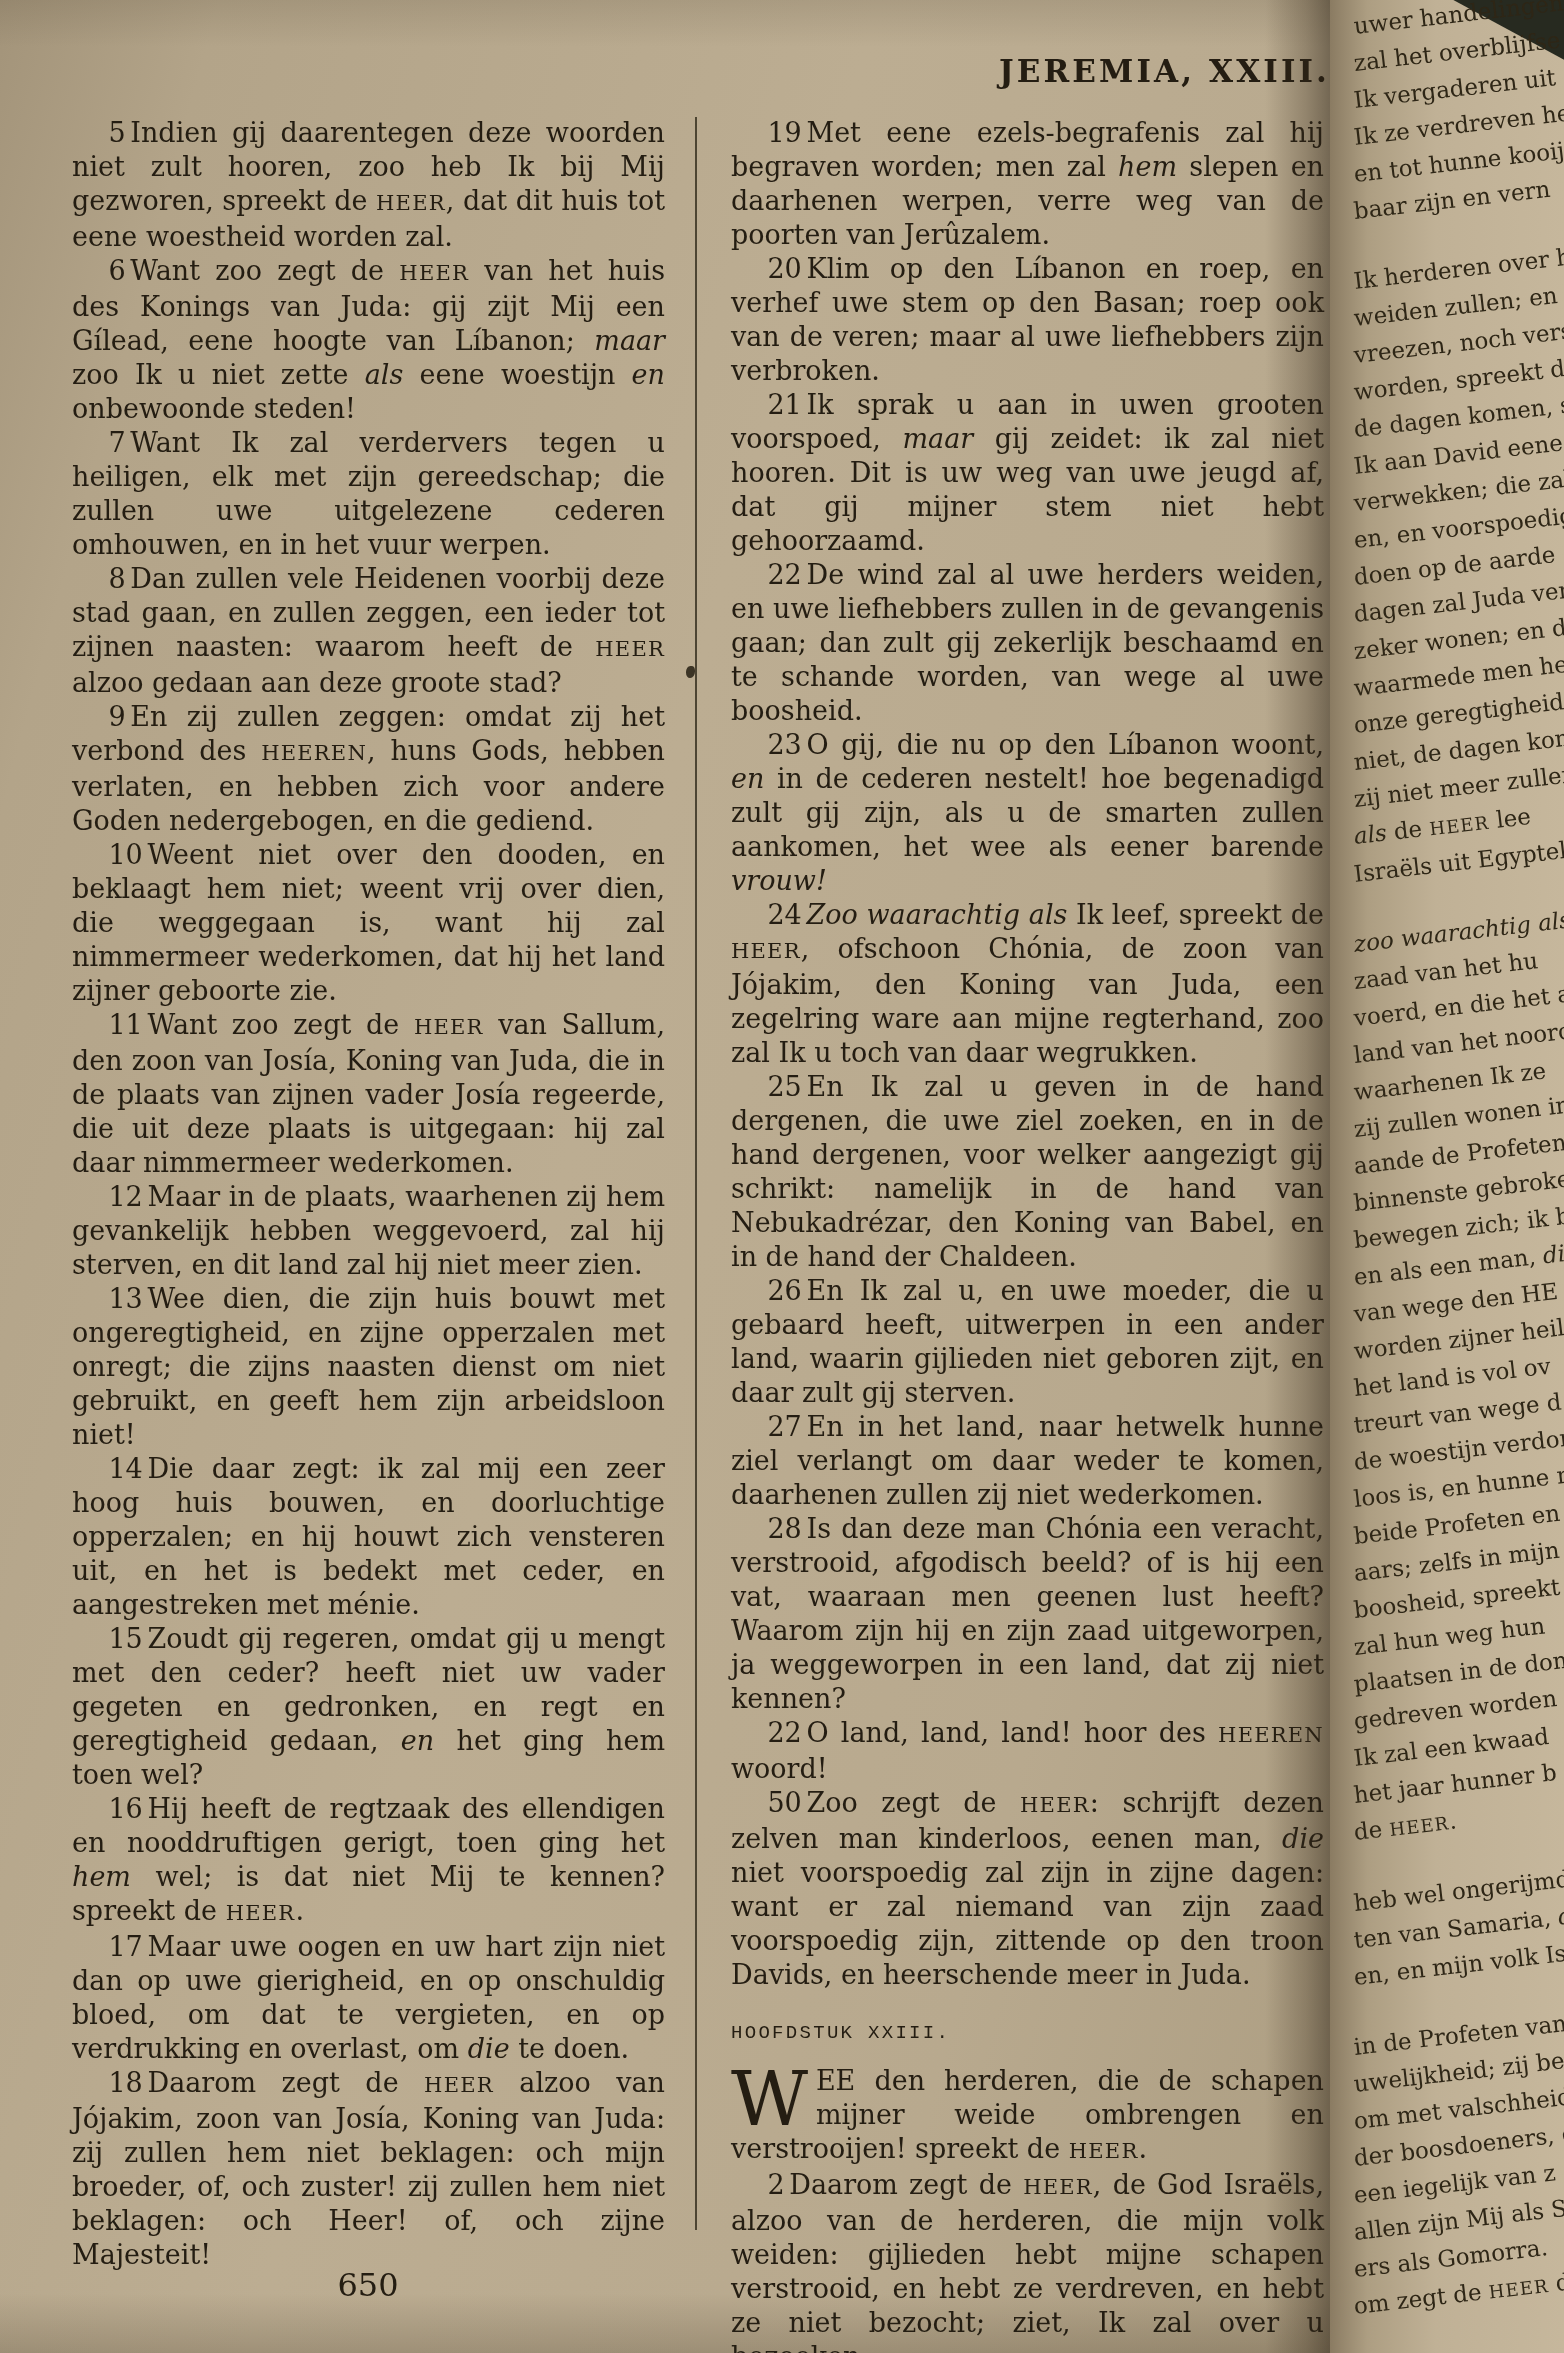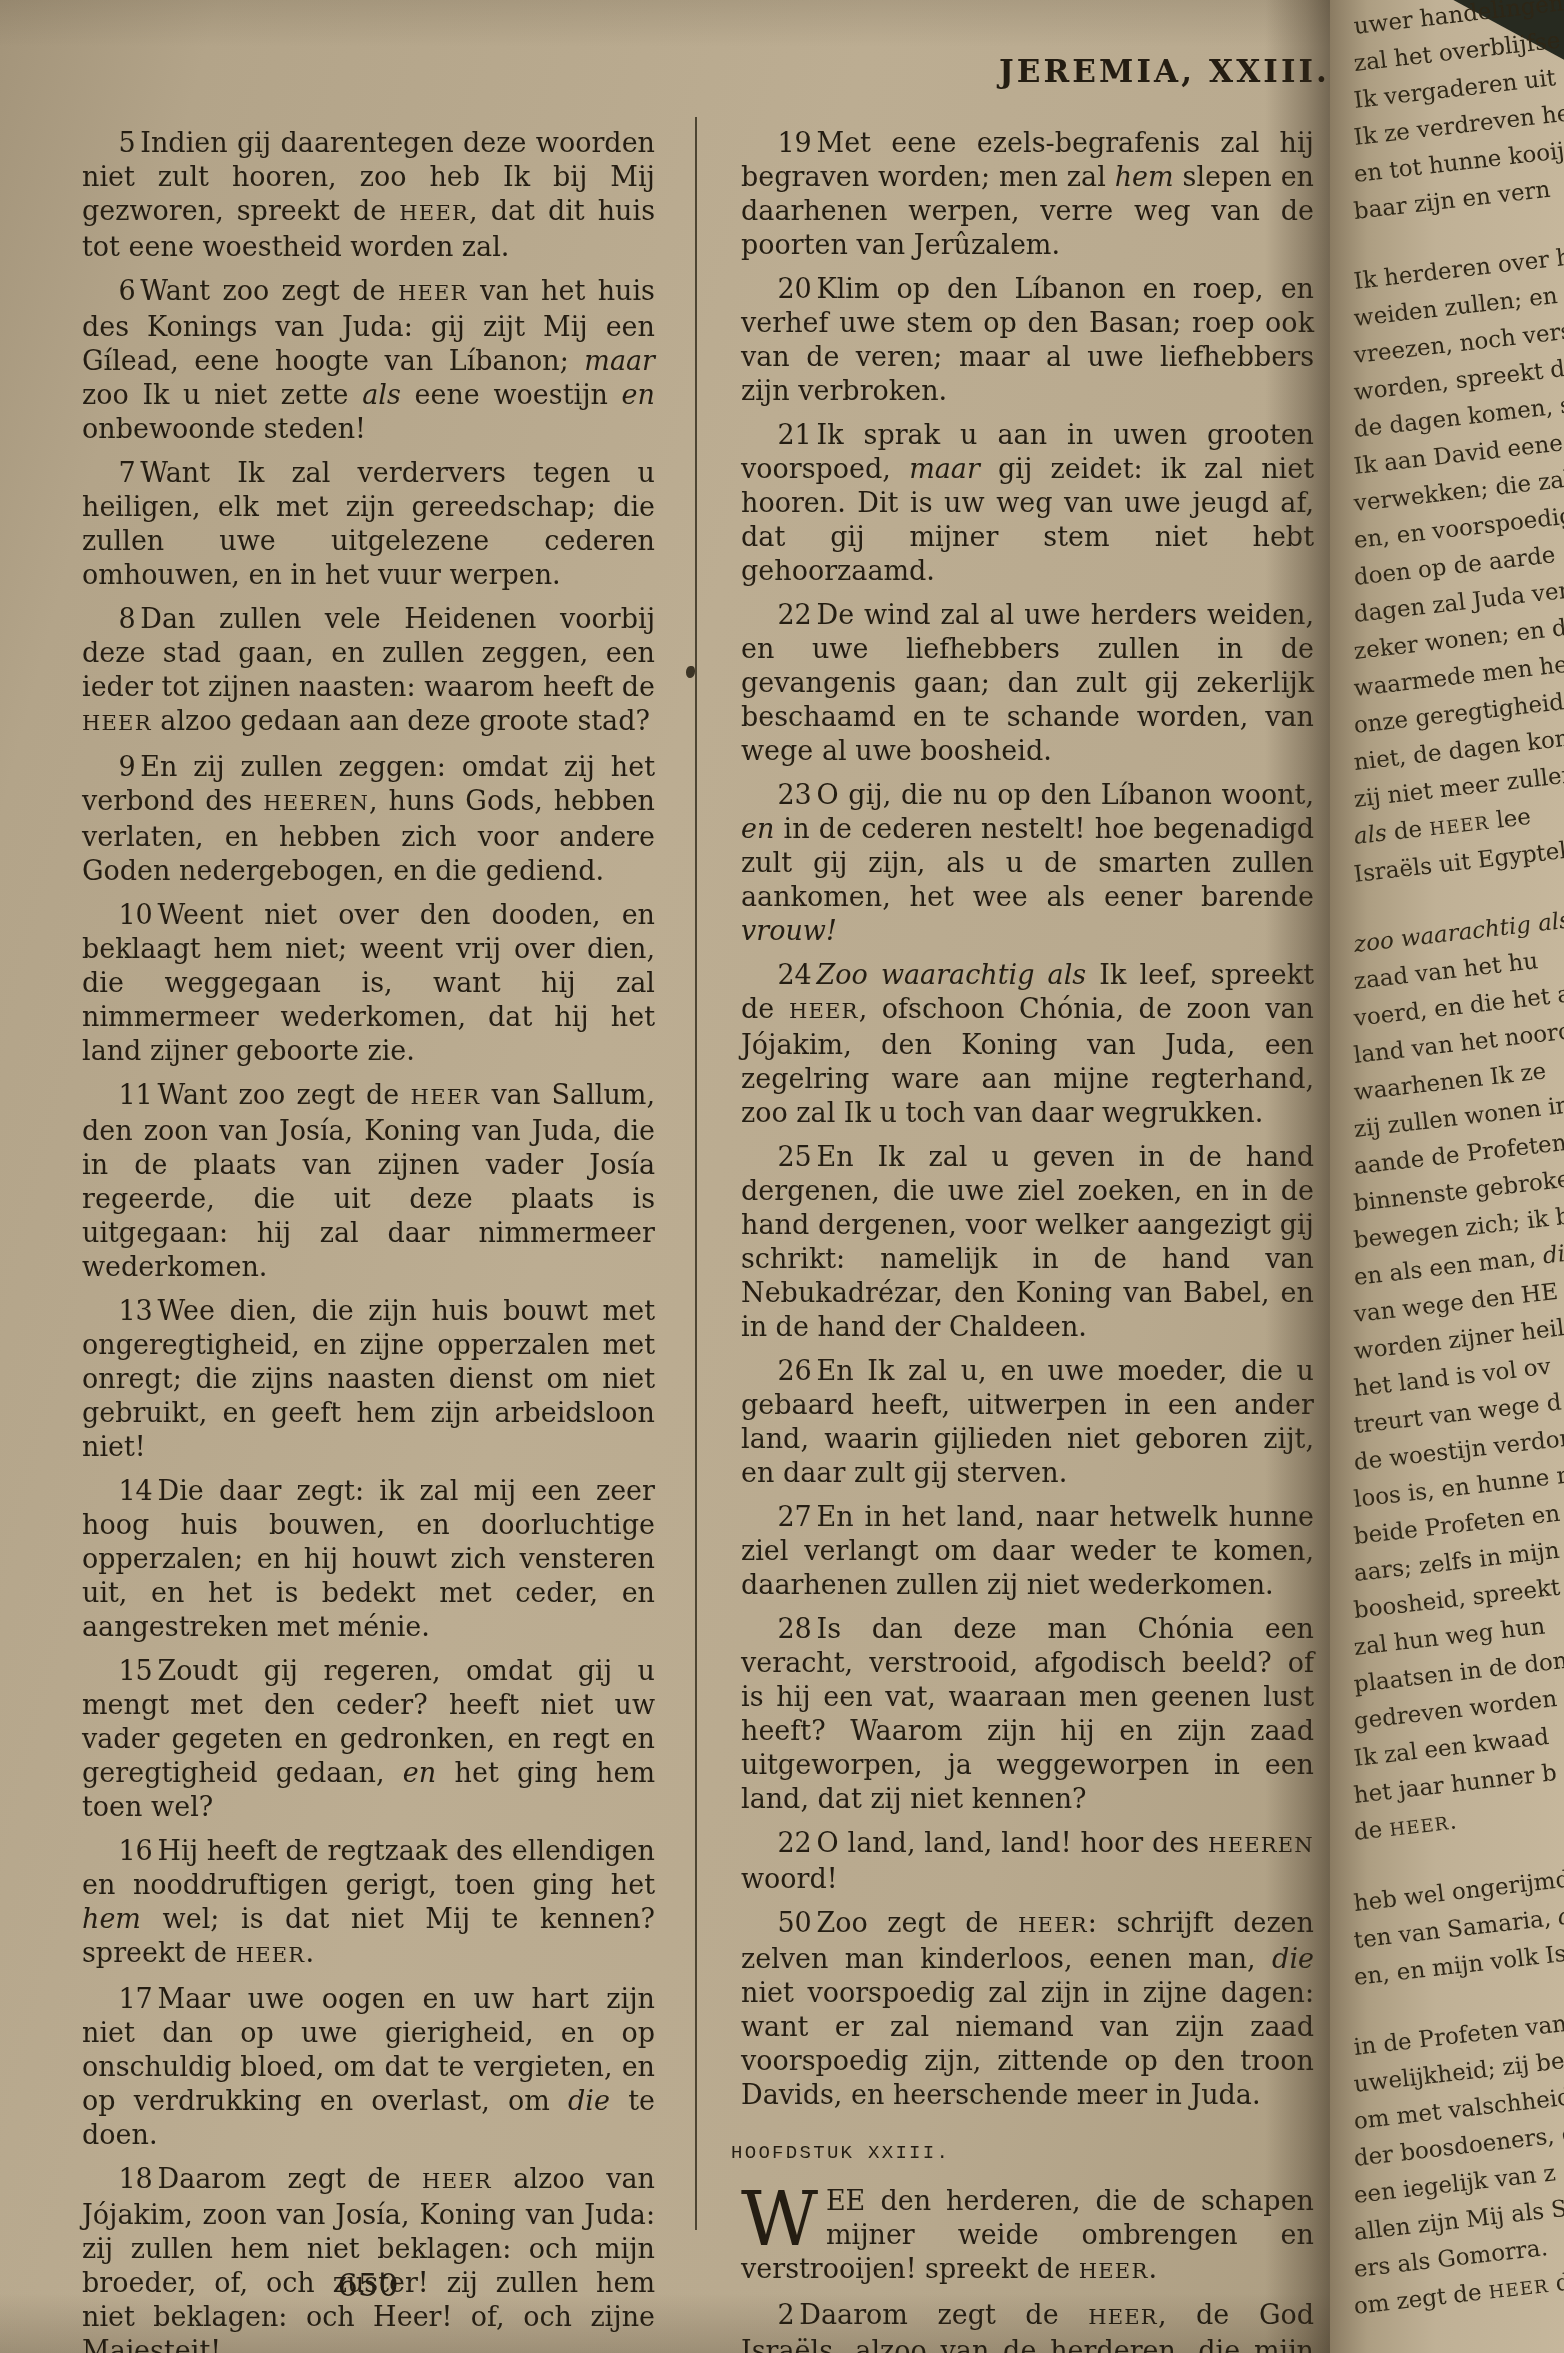--- a/index.html
+++ b/index.html
@@ -19,21 +19,21 @@
   }
   .columns {
     position:absolute; top:116px; left:72px; width:1252px;
     display:flex; gap:66px;
   }
   .col { width:593px; font-size:27px; line-height:34px; text-align:justify; }
   .divider {
     position:absolute; top:117px; left:695px; width:1.6px; height:2113px;
     background:#3a3222; opacity:0.85;
   }
-  .verse { margin:10px; text-indent:1.35em; }
+  .verse { margin:0; text-indent:1.35em; }
   .vnum { padding-right:4.7px; }
   .sc { font-size:0.78em; letter-spacing:1.2px; }
   .chap-head {
     text-align:left; font-size:19px; letter-spacing:2.3px;
     margin:23.5px 0 14px 0; text-indent:0; font-weight:normal;font-family:Liberation Mono, monospace;
   }
   .dropcap-par { text-indent:0; }
   .dropcap {
     float:left; font-size:75px; line-height:64px;
     padding:3.1px 7.8px 0 0; font-weight:normal;
@@ -79,20 +79,21 @@
 
   <div class="columns">
     <div class="col" id="col-left">
         <p class="verse"><span class="vnum">5</span>Indien gij daarentegen deze woorden niet zult hooren, zoo heb Ik bij Mij gezworen, spreekt de <span class="sc">HEER</span>, dat dit huis tot eene woestheid worden zal.</p>
         <p class="verse"><span class="vnum">6</span>Want zoo zegt de <span class="sc">HEER</span> van het huis des Konings van Juda: gij zijt Mij een Gílead, eene hoogte van Líbanon; <i>maar</i> zoo Ik u niet zette <i>als</i> eene woestijn <i>en</i> onbewoonde steden!</p>
         <p class="verse"><span class="vnum">7</span>Want Ik zal verdervers tegen u heiligen, elk met zijn gereedschap; die zullen uwe uitgelezene cederen omhouwen, en in het vuur werpen.</p>
         <p class="verse"><span class="vnum">8</span>Dan zullen vele Heidenen voorbij deze stad gaan, en zullen zeggen, een ieder tot zijnen naasten: waarom heeft de <span class="sc">HEER</span> alzoo gedaan aan deze groote stad?</p>
         <p class="verse"><span class="vnum">9</span>En zij zullen zeggen: omdat zij het verbond des <span class="sc">HEEREN</span>, huns Gods, hebben verlaten, en hebben zich voor andere Goden nedergebogen, en die gediend.</p>
         <p class="verse"><span class="vnum">10</span>Weent niet over den dooden, en beklaagt hem niet; weent vrij over dien, die weggegaan is, want hij zal nimmermeer wederkomen, dat hij het land zijner geboorte zie.</p>
         <p class="verse"><span class="vnum">11</span>Want zoo zegt de <span class="sc">HEER</span> van Sallum, den zoon van Josía, Koning van Juda, die in de plaats van zijnen vader Josía regeerde, die uit deze plaats is uitgegaan: hij zal daar nimmermeer wederkomen.</p>
+        <p class="verse"><span class="vnum">12</span>Maar in de plaats, waarhenen zij hem gevankelijk hebben weggevoerd, zal hij sterven, en dit land zal hij niet meer zien.</p>
         <p class="verse"><span class="vnum">13</span>Wee dien, die zijn huis bouwt met ongeregtigheid, en zijne opperzalen met onregt; die zijns naasten dienst om niet gebruikt, en geeft hem zijn arbeidsloon niet!</p>
         <p class="verse"><span class="vnum">14</span>Die daar zegt: ik zal mij een zeer hoog huis bouwen, en doorluchtige opperzalen; en hij houwt zich vensteren uit, en het is bedekt met ceder, en aangestreken met ménie.</p>
         <p class="verse"><span class="vnum">15</span>Zoudt gij regeren, omdat gij u mengt met den ceder? heeft niet uw vader gegeten en gedronken, en regt en geregtigheid gedaan, <i>en</i> het ging hem toen wel?</p>
         <p class="verse"><span class="vnum">16</span>Hij heeft de regtzaak des ellendigen en nooddruftigen gerigt, toen ging het <i>hem</i> wel; is dat niet Mij te kennen? spreekt de <span class="sc">HEER</span>.</p>
         <p class="verse"><span class="vnum">17</span>Maar uwe oogen en uw hart zijn niet dan op uwe gierigheid, en op onschuldig bloed, om dat te vergieten, en op verdrukking en overlast, om <i>die</i> te doen.</p>
         <p class="verse"><span class="vnum">18</span>Daarom zegt de <span class="sc">HEER</span> alzoo van Jójakim, zoon van Josía, Koning van Juda: zij zullen hem niet beklagen: och mijn broeder, of, och zuster! zij zullen hem niet beklagen: och Heer! of, och zijne Majesteit!</p>
       </div>
     <div class="col" id="col-right">
         <p class="verse"><span class="vnum">19</span>Met eene ezels-begrafenis zal hij begraven worden; men zal <i>hem</i> slepen en daarhenen werpen, verre weg van de poorten van Jerûzalem.</p>
         <p class="verse"><span class="vnum">20</span>Klim op den Líbanon en roep, en verhef uwe stem op den Basan; roep ook van de veren; maar al uwe liefhebbers zijn verbroken.</p>

